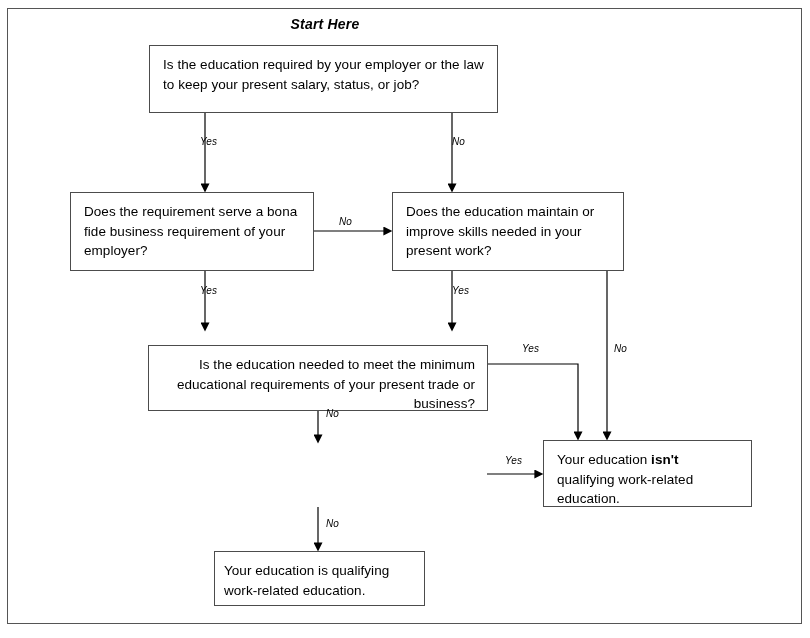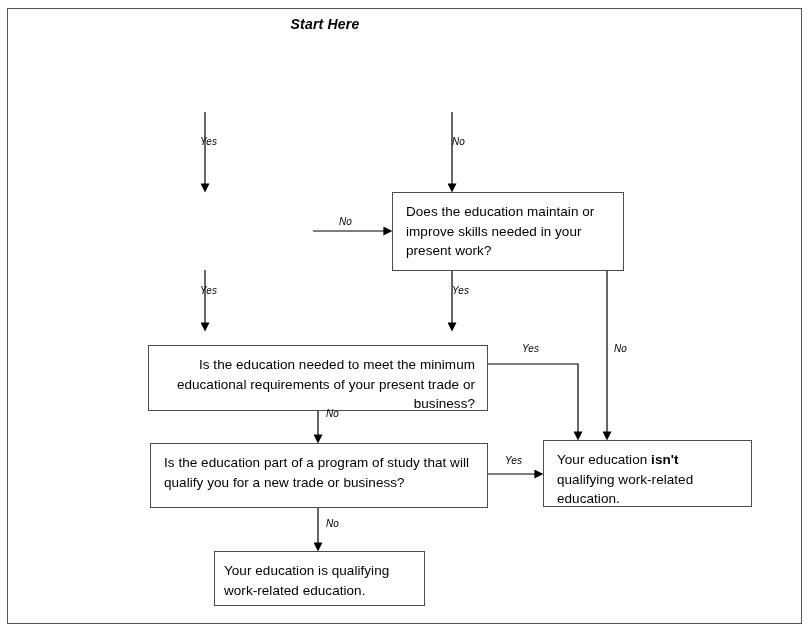--- a/index.html
+++ b/index.html
@@ -102,27 +102,28 @@
       <path d="M487,364 L578,364 L578,432" marker-end="url(#arrow)"></path>
 
       <path d="M318,396 L318,435" marker-end="url(#arrow)"></path>
 
       <path d="M487,474 L535,474" marker-end="url(#arrow)"></path>
 
       <path d="M318,507 L318,543" marker-end="url(#arrow)"></path>
     </g>
   </svg>
 
+  <div class="node" style="left:149px; top:45px; width:349px; height:68px;">Is the education required by your employer or the law to keep your present salary, status, or job?</div>
 
+  <div class="node" style="left:70px; top:192px; width:244px; height:79px;">Does the requirement serve a bona fide business requirement of your employer?</div>
 
   <div class="node" style="left:392px; top:192px; width:232px; height:79px;">Does the education maintain or improve skills needed in your present work?</div>
 
   <div class="node" style="left:148px; top:345px; width:340px; height:66px;text-align:right;">Is the education needed to meet the minimum educational requirements of your present trade or business?</div>
 
-  <div class="node" style="left:150px; top:443px; width:338px; height:65px;">Is the education part of a program of study that will qualify you for a new trade or business?</div>
 
   <div class="node" style="left:543px; top:440px; width:209px; height:67px;"><span>Your education </span><b>isn't</b><span> qualifying work-related education.</span></div>
 
   <div class="node" style="left:214px; top:551px; width:211px; height:55px;padding-left:9px;">Your education is qualifying work-related education.</div>
 
   <div class="edge-label" style="left:200px; top:136px;">Yes</div>
   <div class="edge-label" style="left:452px; top:136px;">No</div>
   <div class="edge-label" style="left:339px; top:216px;">No</div>
   <div class="edge-label" style="left:200px; top:285px;">Yes</div>
   <div class="edge-label" style="left:452px; top:285px;">Yes</div>

